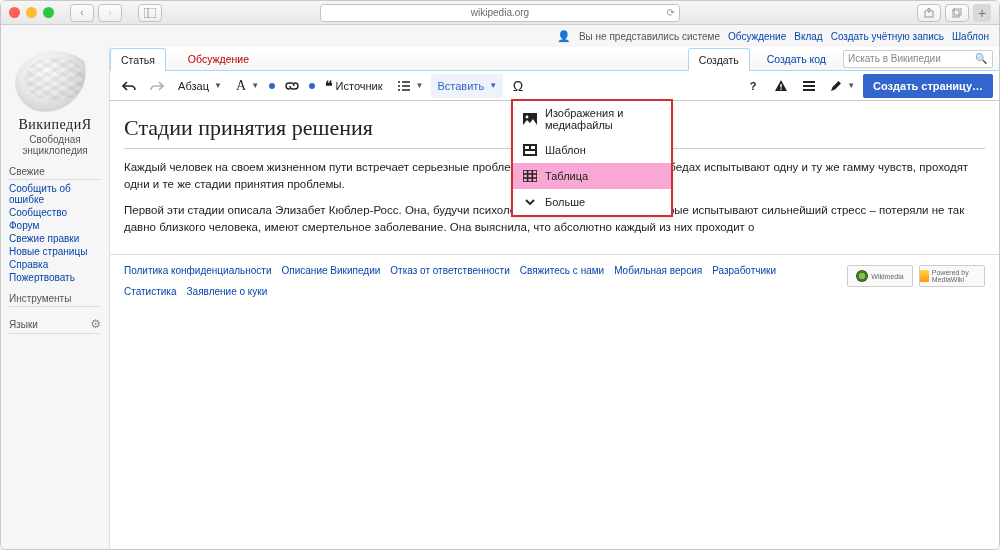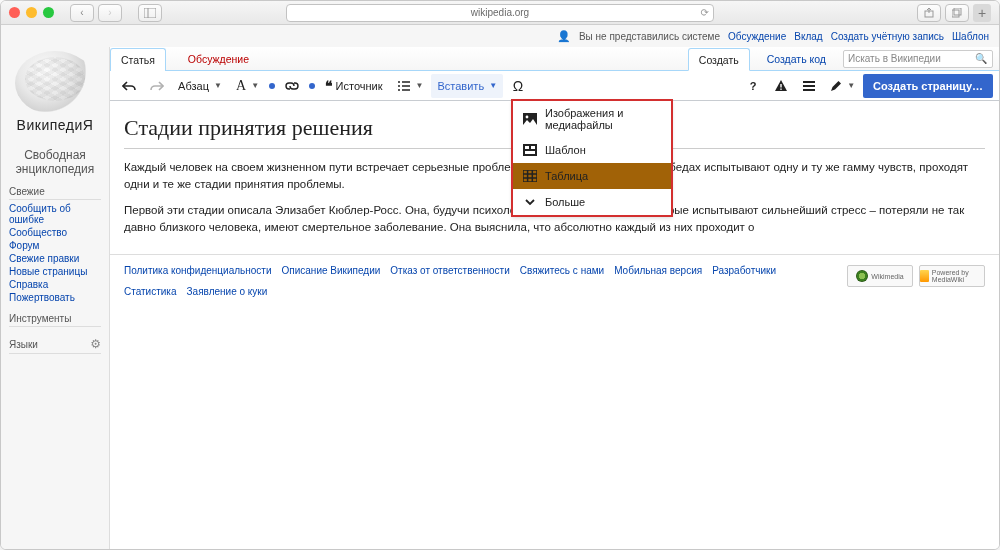--- a/index.html
+++ b/index.html
@@ -5,39 +5,39 @@
 * { margin: 0; padding: 0; box-sizing: border-box; font-family: -apple-system, "Helvetica Neue", Arial, sans-serif; }
 body { background: #fff; font-size: 11px; color: #222; }
 .mac-window { width: 1000px; height: 550px; margin: 0 auto; border: 1px solid #c8c8c8; border-radius: 6px; overflow: hidden; display: flex; flex-direction: column; background: #fff; box-shadow: 0 6px 24px rgba(0,0,0,0.15); }
 .titlebar { height: 24px; background: linear-gradient(#f6f6f6,#e8e8e8); border-bottom: 1px solid #cfcfcf; display: flex; align-items: center; padding: 0 8px; position: relative; }
 .traffic { display: flex; gap: 6px; }
 .traffic span { width: 11px; height: 11px; border-radius: 50%; display: inline-block; }
 .t-red { background: #ff5f57; } .t-yellow { background: #febc2e; } .t-green { background: #28c840; }
 .tb-group { display: flex; gap: 4px; margin-left: 16px; }
 .tb-btn { width: 24px; height: 18px; border: 1px solid #c2c2c2; border-radius: 4px; background: linear-gradient(#fdfdfd,#efefef); display: flex; align-items: center; justify-content: center; color: #888; font-size: 10px; }
 .addr { position: absolute; left: 50%; transform: translateX(-50%); display: flex; align-items: center; gap: 6px; }
-.addr-box { width: 428px; height: 18px; border: 1px solid #c2c2c2; border-radius: 4px; background: #fff; display:flex; align-items:center; justify-content:center; color:#6a6a6a; font-size:10px; position:relative; }
+.addr-box { width: 360px; height: 18px; border: 1px solid #c2c2c2; border-radius: 4px; background: #fff; display:flex; align-items:center; justify-content:center; color:#6a6a6a; font-size:10px; position:relative; }
 .addr-refresh { position:absolute; right:4px; color:#9a9a9a; }
 .tb-right { position:absolute; right:8px; display:flex; gap:4px; align-items:center; }
 .tb-plus { width:18px; height:18px; background:#d9d9d9; border-radius:3px; display:flex; align-items:center; justify-content:center; color:#777; font-size:14px; }
 .page { flex:1; display:flex; flex-direction:column; overflow:hidden; background:#f6f6f6; }
 
 .topmeta { height: 22px; display:flex; justify-content:flex-end; align-items:center; padding: 0 10px; gap:8px; font-size:10px; }
 .topmeta a { color:#0645ad; text-decoration:none; }
 .topmeta .user-icon { color:#555; font-size:11px; }
 .topmeta .notlogged { color:#555; }
 
 .body-wrap { flex:1; display:flex; overflow:hidden; }
 
 .sidebar { width:108px; padding: 4px 8px 8px 8px; font-size:10px; }
 .logo-wrap { text-align:center; }
 .logo-globe { width:80px; height:64px; margin:0 auto 2px; background: radial-gradient(circle at 38% 32%, #fbfbfb 0%, #e8e8e8 40%, #d4d4d4 60%, transparent 62%); border-radius:50%; position:relative; }
 .logo-globe::before { content:""; position:absolute; inset:6px 10px 14px 10px; border-radius:50%; background: repeating-linear-gradient(30deg, rgba(0,0,0,0.04) 0 4px, transparent 4px 8px), repeating-linear-gradient(-30deg, rgba(0,0,0,0.04) 0 4px, transparent 4px 8px); }
-.logo-word { font-family: Liberation Sans, sans-serif; font-size:14px; letter-spacing:0.5px; color:#222; }
-.logo-sub { font-size:12px; color:#555; margin-top:15px; }
+.logo-word { font-family: Liberation Serif, serif; font-size:14px; letter-spacing:0.5px; color:#222; }
+.logo-sub { font-size:10px; color:#555; margin-top:1px; }
 .side-block { margin-top:10px; }
 .side-head { color:#555; font-size:10px; border-bottom:1px solid #ddd; padding-bottom:2px; margin-bottom:3px; display:flex; align-items:center; justify-content:space-between; }
 .side-list { list-style:none; }
 .side-list li { margin: 2px 0; }
 .side-list a { color:#0645ad; text-decoration:none; font-size:10px; }
 .gear { color:#888; font-size:12px; }
 
 .main { flex:1; display:flex; flex-direction:column; background:#fff; border-left:1px solid #ddd; position:relative; }
 .tabs-row { height:24px; display:flex; align-items:flex-end; border-bottom:1px solid #a7d7f9; font-size:10.5px; position:relative; background:linear-gradient(#fff,#f6f6f6); }
 .tabs-left { display:flex; height:100%;gap:11px; }
@@ -55,21 +55,21 @@
 .ve-insert { color:#3366cc; background:#eef3fb; border-radius:2px; }
 .ve-right { position:absolute; right:6px; display:flex; align-items:center; gap:2px; }
 .ve-publish { background:#3366cc; color:#fff; padding:0 10px; font-weight:600; height:24px; display:flex; align-items:center; border-radius:2px; }
 
 .content { padding: 10px 14px; font-size:11.5px; line-height:1.5; color:#222; }
 .content h1 { font-family: "Georgia", serif; font-weight:normal; font-size:22px; border-bottom:1px solid #ccc; padding-bottom:4px; margin-bottom:10px; }
 .content p { margin-bottom:8px; }
 
 .dropdown { position:absolute; top:29px; left:402px; width:160px; background:#fff; border:1px solid #c8ccd1; box-shadow:0 2px 4px rgba(0,0,0,0.15); outline:2px solid #d32f2f; outline-offset:-1px; z-index:50; }
 .dd-item { display:flex; align-items:center; gap:8px; padding:6px 10px; font-size:11px; cursor:pointer; }
-.dd-item.hover { background:#a16207; }
+.dd-item.hover { background:#f9a8d4; }
 .dd-icon { width:14px; height:14px; display:flex; align-items:center; justify-content:center; }
 
 .footer { padding: 10px 14px; border-top:1px solid #ddd; font-size:10px; color:#555; display:flex; justify-content:space-between; align-items:flex-start;gap:40px; }
 .footer-links { display:flex; flex-wrap:wrap; gap:10px; }
 .footer-links a { color:#0645ad; text-decoration:none; }
 .footer-badges { display:flex; gap:6px; }
 .badge { width:66px; height:22px; border:1px solid #ccc; background:#f9f9f9; font-size:7px; display:flex; align-items:center; justify-content:center; color:#666; border-radius:2px; }
 .badge .wm-icon { width:12px;height:12px;border-radius:50%;background:radial-gradient(circle,#8cc152 35%,#3b7e1f 36% 60%,#295a15 61%);margin-right:3px;}
 .badge .mw-icon { width:12px;height:12px;background:linear-gradient(#ffd54f,#ff9800);border-radius:1px;margin-right:3px;}
 

